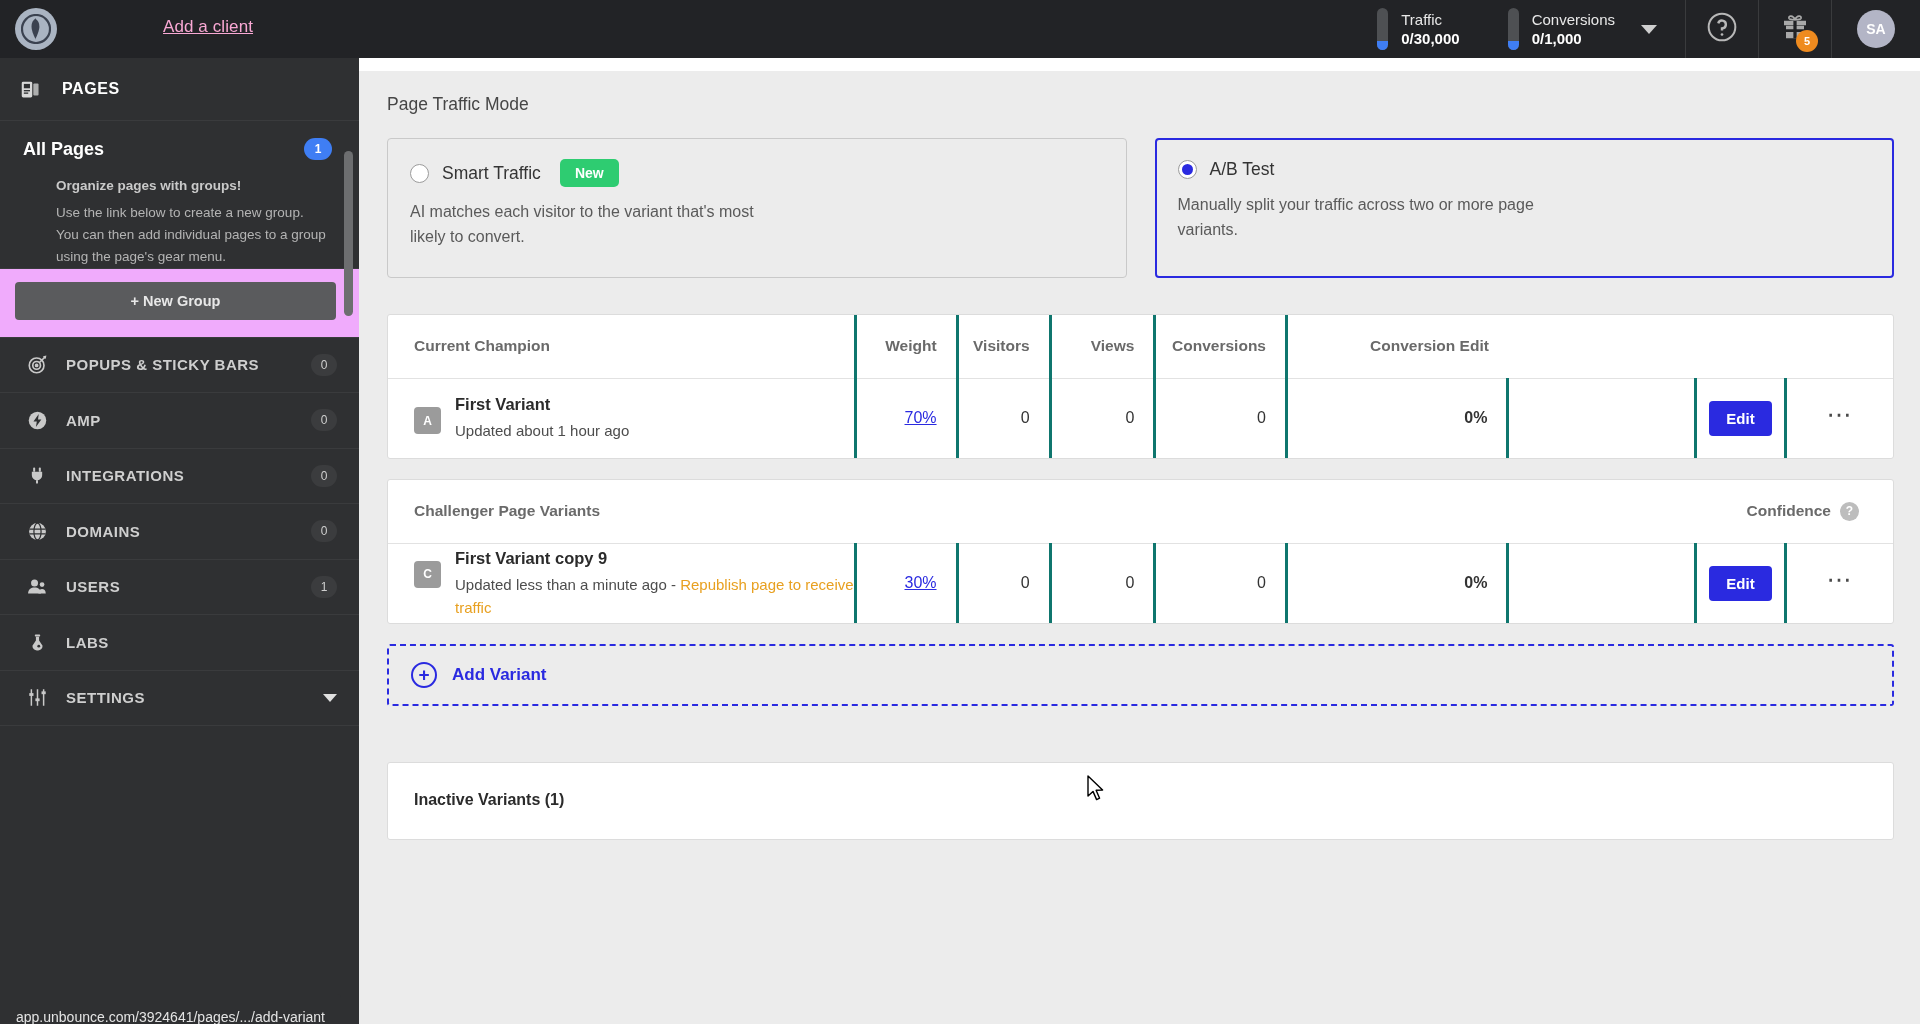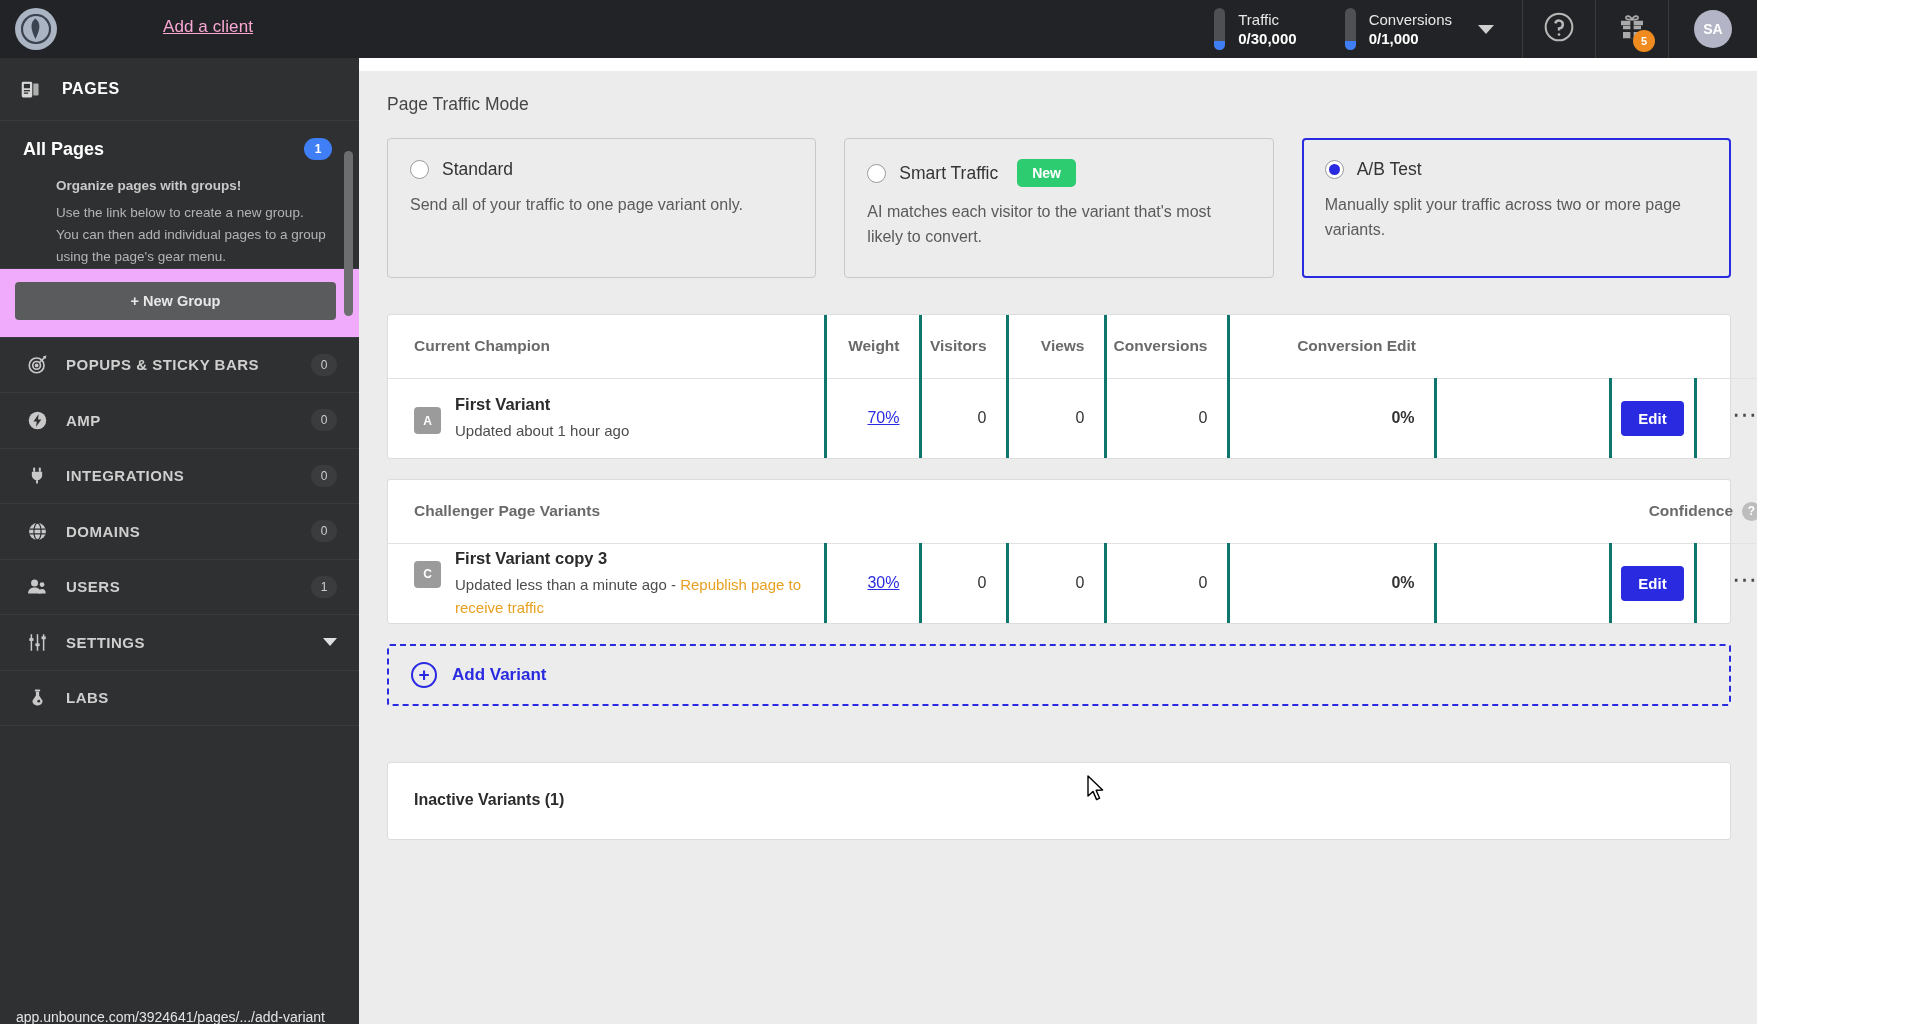--- a/index.html
+++ b/index.html
@@ -77,21 +77,21 @@
   }
   .badge-dark {
     background:#3b3c3e; color:#cfcfcf; font-size:12px; border-radius:11px;
     min-width: 26px; height:22px; display:flex; align-items:center;
     justify-content:center; padding:0 8px;
   }
   .caret { width:0;height:0;border-left:7px solid transparent;border-right:7px solid transparent;border-top:8px solid #e0e0e0;}
 
   
   .main {
-    position:absolute; left:359px; top:0; width:1398px; height:1024px;
+    position:absolute; left:359px; top:0; width:1561px; height:1024px;
     background:#ffffff; overflow:hidden;
   }
   .topbar {
     height:58px; background:#222326; display:flex; align-items:center;
     justify-content:flex-end; padding-right:0;
   }
   .meter { display:flex; align-items:center; margin-right:0; }
   .meter-bar {
     width:11px; height:42px; background:#4e5053; border-radius:6px; position:relative;
     margin-right: 13px;
@@ -315,40 +315,40 @@
             <circle cx="17.8" cy="9.8" r="2.7"></circle>
             <path d="M13.6 20 C13.6 16.4 15.6 14.9 17.8 14.9 C20 14.9 22 16.4 22 20 Z"></path>
           </svg>
         </span>
         <span class="nm">USERS</span>
         <span class="badge-dark">1</span>
       </div>
 
       <div class="navitem">
         <span class="ic">
+          <svg width="19" height="21" viewBox="0 0 24 24" fill="#c9c9c9">
+            <rect x="8.6" y="2" width="6.8" height="2.4" rx="1"></rect>
+            <path d="M10 4.8 V9.4 L5.6 16.2 A5.6 5.6 0 0 0 12 22 A5.6 5.6 0 0 0 18.4 16.2 L14 9.4 V4.8 Z"></path>
+            <circle cx="13.6" cy="16.6" r="1.8" fill="#2f3032"></circle>
+          </svg>
+        </span>
+        <span class="nm">LABS</span>
+      </div>
+
+      <div class="navitem">
+        <span class="ic">
           <svg width="21" height="21" viewBox="0 0 24 24" stroke="#c9c9c9" stroke-width="1.7" fill="none">
             <path d="M5 2.6 V21.4 M12 2.6 V21.4 M19 2.6 V21.4"></path>
             <rect x="2.6" y="7" width="4.8" height="3.2" fill="#c9c9c9" stroke="none"></rect>
             <rect x="9.6" y="13" width="4.8" height="3.2" fill="#c9c9c9" stroke="none"></rect>
             <rect x="16.6" y="5" width="4.8" height="3.2" fill="#c9c9c9" stroke="none"></rect>
           </svg>
         </span>
         <span class="nm">SETTINGS</span>
         <span class="caret"></span>
-      </div>
-
-      <div class="navitem">
-        <span class="ic">
-          <svg width="19" height="21" viewBox="0 0 24 24" fill="#c9c9c9">
-            <rect x="8.6" y="2" width="6.8" height="2.4" rx="1"></rect>
-            <path d="M10 4.8 V9.4 L5.6 16.2 A5.6 5.6 0 0 0 12 22 A5.6 5.6 0 0 0 18.4 16.2 L14 9.4 V4.8 Z"></path>
-            <circle cx="13.6" cy="16.6" r="1.8" fill="#2f3032"></circle>
-          </svg>
-        </span>
-        <span class="nm">LABS</span>
       </div>
 
     </div>
   </aside>
 
   <section class="main">
 
     <div class="topbar">
 
       <div class="meter">
@@ -408,27 +408,20 @@
     </div>
 
     <div class="white-strip"></div>
 
     <div class="content">
 
       <div class="sec-title">Page Traffic Mode</div>
 
       <div class="mode-row">
 
-        <div class="mode-card">
-          <div class="mode-head">
-            <span class="radio"></span>
-            <span class="mode-name">Standard</span>
-          </div>
-          <div class="mode-desc">Send all of your traffic to one page variant only.</div>
-        </div>
 
         <div class="mode-card">
           <div class="mode-head">
             <span class="radio"></span>
             <span class="mode-name">Smart Traffic</span>
             <span class="pill-new">New</span>
           </div>
           <div class="mode-desc">AI matches each visitor to the variant that's most likely to convert.</div>
         </div>
 
@@ -515,21 +508,21 @@
                 <span>Confidence</span><span class="qmark">?</span>
               </th>
             </tr>
           </thead>
           <tbody>
             <tr>
               <td class="lead">
                 <div class="var-cell">
                   <span class="var-letter">C</span>
                   <span>
-                    <div class="var-name">First Variant copy 3</div>
+                    <div class="var-name">First Variant copy 9</div>
                     <div class="var-sub"><span>Updated less than a minute ago - </span><span class="warn">Republish page to receive traffic</span></div>
                   </span>
                 </div>
               </td>
               <td class="num">
                 <a class="wlink">30%</a>
               </td>
               <td class="num">0</td>
               <td class="num">0</td>
               <td class="num">0</td>

